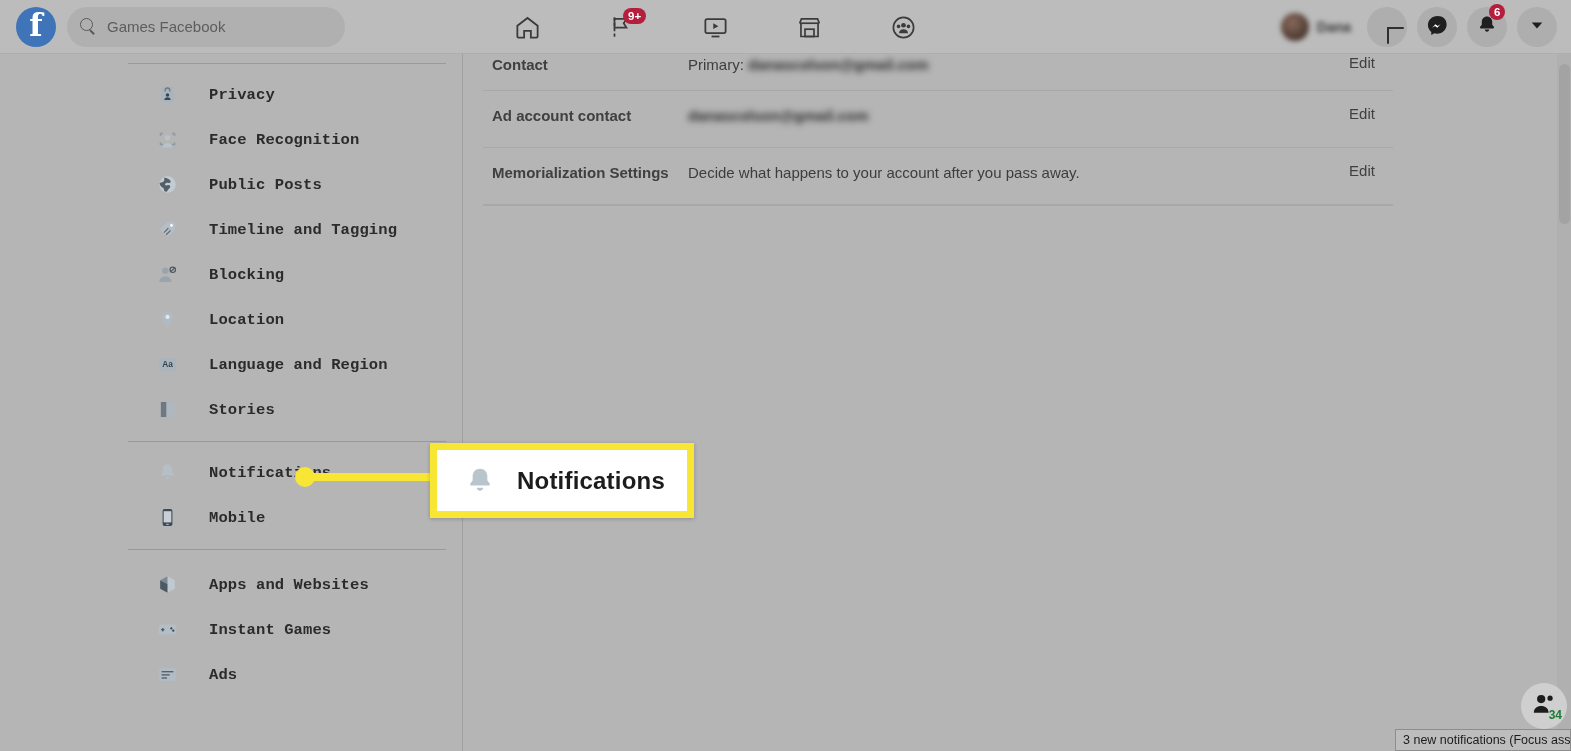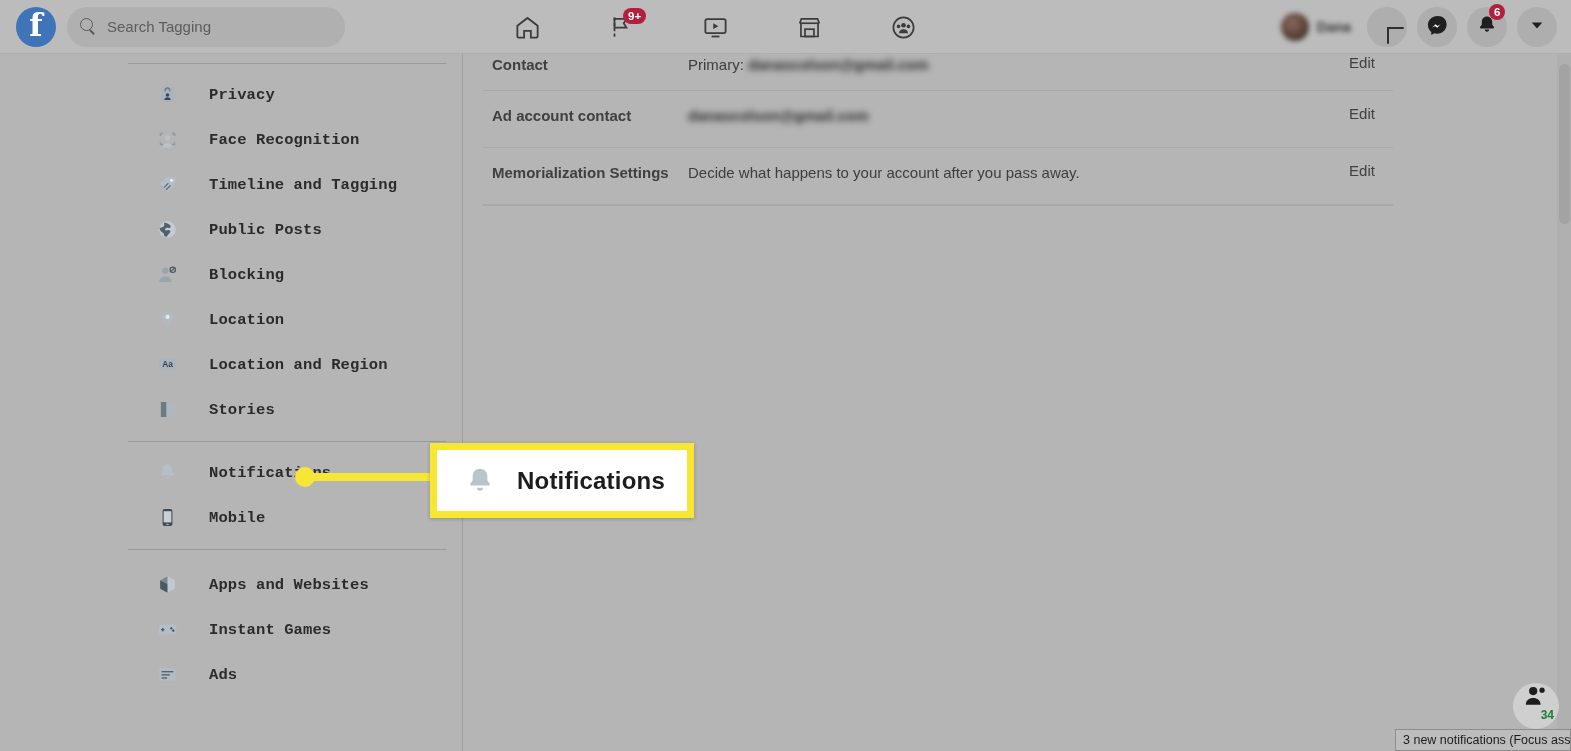--- a/index.html
+++ b/index.html
@@ -177,24 +177,24 @@
     box-shadow: 0 1px 4px rgba(0,0,0,.22);
   }
   .callout-ico { width: 34px; height: 34px; margin-right: 20px; flex: none;
     display: flex; align-items: center; justify-content: center; }
   .callout-text {
     font-size: 24px; font-weight: 700; color: #1c1c1c; letter-spacing: .2px;
   }
 
   
   .contacts-bubble {
-    position: absolute; right: 12px; bottom: 22px;
+    position: absolute; right: 4px; bottom: 22px;
     width: 46px; height: 46px; border-radius: 50%;
     background: #cfcfcf;
-    display: flex; justify-content: center;
+    display: flex; align-items: center; justify-content: center;
     z-index: 30;
   }
   .contacts-count {
     position: absolute; right: 5px; bottom: 7px;
     color: #1f7a33; font-size: 12px; font-weight: bold;
   }
   .toast {
     position: absolute; right: 0px; bottom: 0px;
     height: 22px; width: 176px;
     background: #bdbdbd;
@@ -220,21 +220,21 @@
 <body>
 
 <div class="screen">
 
   <div class="topbar">
 
     <div class="fb-logo">f</div>
 
     <div class="search-box">
       <span class="search-icon"></span>
-      <span class="search-ph">Search Tagging</span>
+      <span class="search-ph">Games Facebook</span>
     </div>
 
     <div class="nav-center">
 
       <div class="nav-item">
         <span>
           <svg width="27" height="27" viewBox="0 0 24 24" fill="none" stroke="#3b3b3b" stroke-width="1.6">
             <path d="M3 10.5L12 3.5l9 7V20a1 1 0 0 1-1 1h-5v-6H9v6H4a1 1 0 0 1-1-1z"></path>
           </svg>
         </span>
@@ -351,36 +351,36 @@
             <circle cx="12" cy="10" r="3" fill="#b9c3cb"></circle>
             <path d="M6.6 21c0-3 2.4-4.7 5.4-4.7s5.4 1.7 5.4 4.7z" fill="#b9c3cb"></path>
           </svg>
         </span>
         <span class="side-label">Face Recognition</span>
       </div>
 
       <div class="side-item">
         <span class="side-ico">
           <svg width="21" height="21" viewBox="0 0 24 24">
+            <circle cx="12" cy="12" r="9.4" fill="#c3ccd3"></circle>
+            <path d="M8 4.5c1 2 .2 3.4-.8 4.4-1.3 1.3-3.4.6-4.3 2 .9 3 2.6 4.4 4.1 5 1 .4 1 1.8 1.1 3.2.8.9 2.2 1.2 3.4 1 .4-2.2 2.2-3.2 3.4-4.8 1-1.3-.3-2.8-1.8-2.8-1.5 0-2.7 1-3.7.2-1-.8.2-2.3 1.4-2.5 1.6-.3 3.3.6 4.4-.5.9-.9.3-2.4-.9-3.1-1.6-1-3.9-2.6-6.3-2.1z" fill="#53606a"></path>
+          </svg>
+        </span>
+        <span class="side-label">Public Posts</span>
+      </div>
+
+      <div class="side-item">
+        <span class="side-ico">
+          <svg width="21" height="21" viewBox="0 0 24 24">
             <path d="M3.4 11.6L11.6 3.4h8.9v8.9L12.3 20.6z" fill="#b5bec6"></path>
             <circle cx="16.6" cy="7.3" r="1.5" fill="#fff"></circle>
             <path d="M8 15.5l5-5M10.5 18l5-5" stroke="#5d6871" stroke-width="1.4" fill="none"></path>
           </svg>
         </span>
         <span class="side-label">Timeline and Tagging</span>
-      </div>
-
-      <div class="side-item">
-        <span class="side-ico">
-          <svg width="21" height="21" viewBox="0 0 24 24">
-            <circle cx="12" cy="12" r="9.4" fill="#c3ccd3"></circle>
-            <path d="M8 4.5c1 2 .2 3.4-.8 4.4-1.3 1.3-3.4.6-4.3 2 .9 3 2.6 4.4 4.1 5 1 .4 1 1.8 1.1 3.2.8.9 2.2 1.2 3.4 1 .4-2.2 2.2-3.2 3.4-4.8 1-1.3-.3-2.8-1.8-2.8-1.5 0-2.7 1-3.7.2-1-.8.2-2.3 1.4-2.5 1.6-.3 3.3.6 4.4-.5.9-.9.3-2.4-.9-3.1-1.6-1-3.9-2.6-6.3-2.1z" fill="#53606a"></path>
-          </svg>
-        </span>
-        <span class="side-label">Public Posts</span>
       </div>
 
       <div class="side-item">
         <span class="side-ico">
           <svg width="21" height="21" viewBox="0 0 24 24">
             <circle cx="9.6" cy="7.6" r="3.6" fill="#99a4ad"></circle>
             <path d="M2.6 20.5c0-4 3.2-6.3 7-6.3s7 2.3 7 6.3z" fill="#99a4ad"></path>
             <circle cx="18" cy="6.6" r="3.1" fill="none" stroke="#4d5860" stroke-width="1.4"></circle>
             <path d="M15.9 8.7l4.2-4.2" stroke="#4d5860" stroke-width="1.4"></path>
           </svg>
@@ -398,21 +398,21 @@
         <span class="side-label">Location</span>
       </div>
 
       <div class="side-item">
         <span class="side-ico">
           <svg width="21" height="21" viewBox="0 0 24 24">
             <rect x="2.4" y="4.8" width="19.2" height="14.4" rx="3" fill="#aab4bd"></rect>
             <text x="12" y="15.4" font-size="9.5" font-weight="bold" fill="#36424c" text-anchor="middle" font-family="Liberation Sans, sans-serif">Aa</text>
           </svg>
         </span>
-        <span class="side-label">Location and Region</span>
+        <span class="side-label">Language and Region</span>
       </div>
 
       <div class="side-item">
         <span class="side-ico">
           <svg width="21" height="21" viewBox="0 0 24 24">
             <path d="M4.4 3.4h6.3v17.2H4.4z" fill="#6d7a85"></path>
             <path d="M11.2 3.4h8.4v17.2h-8.4z" fill="#aeb8c0"></path>
           </svg>
         </span>
         <span class="side-label">Stories</span>

